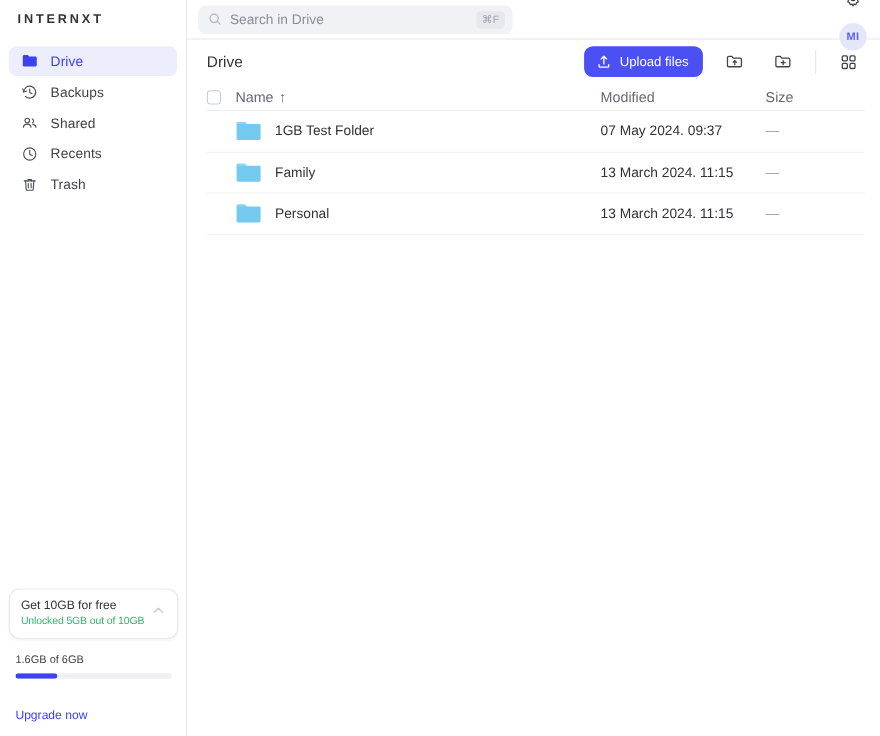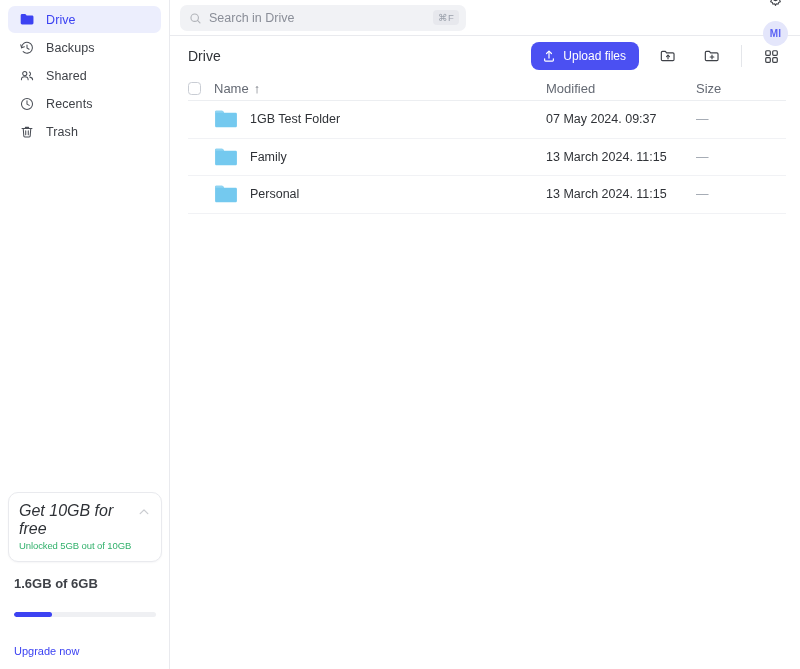--- a/index.html
+++ b/index.html
@@ -51,27 +51,27 @@
     position: absolute; left: 0; bottom: 0;
     width: 170px; padding: 0 8px 12px 8px;
   }
   .promo-card {
     border: 1px solid #e9eaee; border-radius: 10px;
     background: #fff; padding: 9px 10px 10px 10px;
     display: flex; align-items: flex-start; justify-content: space-between;
     margin-bottom: 14px;
     box-shadow: 0 1px 2px rgba(16,24,40,.04);
   }
-  .promo-title { font-size: 16px; color: #2f3237; margin-bottom: 2px; font-style: italic; }
+  .promo-title { font-size: 11px; color: #2f3237; margin-bottom: 2px; }
   .promo-sub { font-size: 9.5px; color: #32b16c; letter-spacing: -.1px; }
   .chev {
     width: 14px; height: 14px; flex: 0 0 14px;
     margin-top: 3px; opacity: .45;
   }
-  .usage-text { font-size: 13px; color: #3f4248; margin: 0 0 21px 6px; font-weight: bold; }
+  .usage-text { font-size: 10px; color: #3f4248; margin: 0 0 6px 6px; }
   .bar-track {
     height: 5px; border-radius: 4px; background: #eff0f3;
     margin: 0 6px 12px 6px; overflow: hidden;
   }
   .bar-fill { height: 5px; border-radius: 4px; background: #3c42f2; }
   .upgrade { font-size: 11px; color: #3c42f2; margin-left: 6px; cursor: pointer; margin-top: 28px; }
 
   
   .main { flex: 1 1 auto; display: flex; flex-direction: column; min-width: 0; }
 
@@ -154,20 +154,23 @@
   .row-size { width: 90px; flex: 0 0 90px; color: #9aa0ab; }
   .name-txt { overflow: hidden; text-overflow: ellipsis; white-space: nowrap; }
 </style>
 </head>
 <body>
 
 <div class="app">
 
   <aside class="sidebar">
 
+    <div class="logo-area">
+      <span class="logo-text">INTERNXT</span>
+    </div>
 
     <nav class="nav">
 
       <div class="nav-item active">
         <span class="nav-ico">
           <svg viewBox="0 0 20 20" width="17" height="17">
               <path fill="#3c42f2" d="M2 5.2c0-.9.7-1.6 1.6-1.6h3.3c.5 0 1 .23 1.3.64l.7.96h6.5c.9 0 1.6.7 1.6 1.6v7.4c0 .9-.7 1.6-1.6 1.6H3.6c-.9 0-1.6-.7-1.6-1.6z"></path>
             </svg>
         </span>
         <span class="nav-label">Drive</span>

